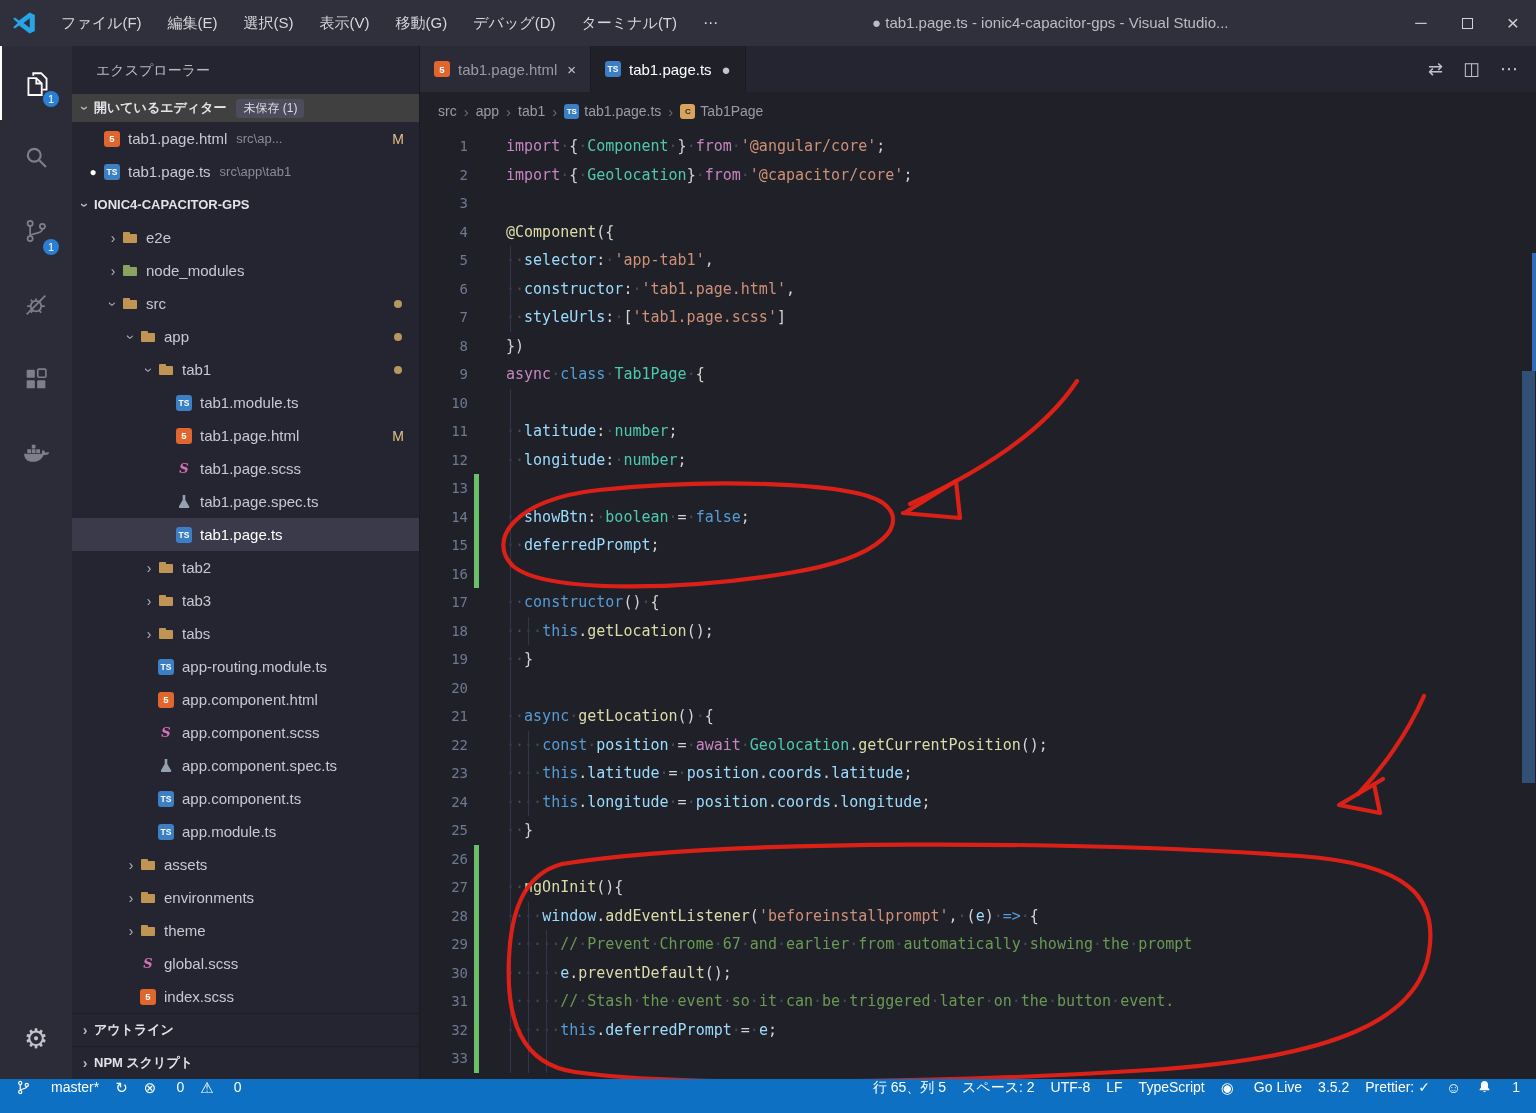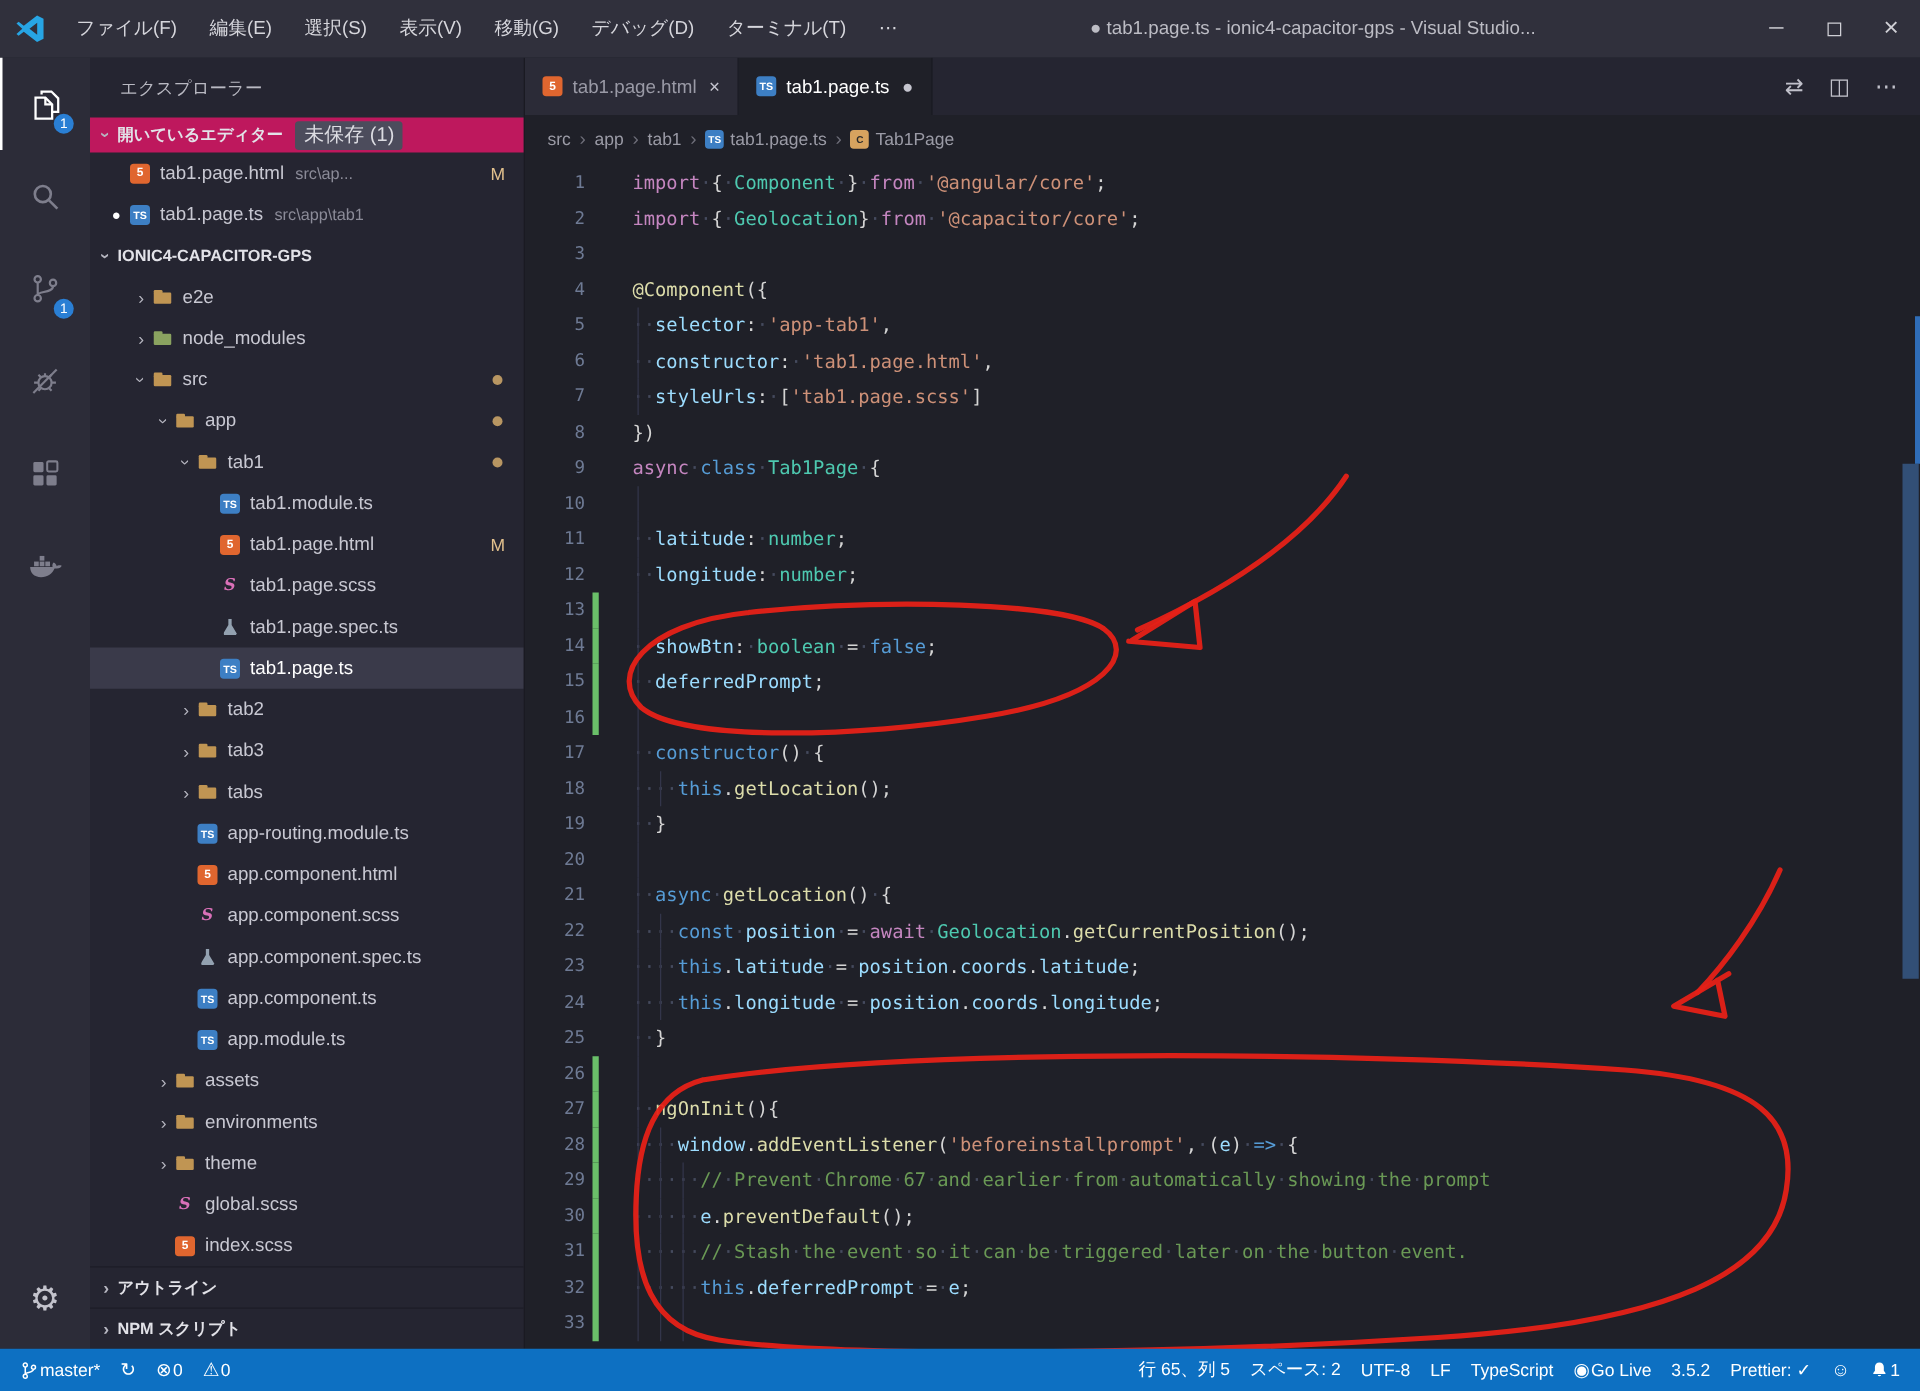--- a/index.html
+++ b/index.html
@@ -29,24 +29,24 @@
   
   #activitybar{width:72px;background:#2c2c38;display:flex;flex-direction:column;align-items:center;z-index:55;flex:none}
   .act{width:72px;height:74px;display:flex;align-items:center;justify-content:center;color:#7e7e8c;position:relative;flex:none}
   .act.active{color:#fff;border-left:2px solid #fff}
   .abadge{position:absolute;bottom:13px;right:13px;background:var(--badge-blue);color:#fff;font-size:11px;line-height:16px;min-width:16px;text-align:center;border-radius:9px;padding:0 2px}
   .act-gear{margin-top:auto;margin-bottom:10px;font-size:27px;color:#c3c3cc;height:60px}
 
   
   #sidebar{width:348px;background:#252531;display:flex;flex-direction:column;border-right:1px solid #1a1a22;z-index:10;flex:none;overflow:hidden}
   .sb-title{height:48px;line-height:48px;padding-left:24px;color:#b9b9c2;font-size:14px;flex:none}
-  .sec-h{height:28px;display:flex;align-items:center;font-weight:bold;font-size:13px;color:#e2e2e8;background:#be185d;padding-left:4px;flex:none}
+  .sec-h{height:28px;display:flex;align-items:center;font-weight:bold;font-size:13px;color:#e2e2e8;background:#404040;padding-left:4px;flex:none}
   .sec-h.proj,.sec-h.plain{height:33px;background:transparent;font-size:13px}
   .sec-h.plain{border-top:1px solid #1d1d27}
-  .oe-badge{margin-left:10px;background:#4c4c5c;border-radius:3px;padding:1px 7px;font-size:16px;font-weight:normal;color:#dcdce2}
+  .oe-badge{margin-left:10px;background:#4c4c5c;border-radius:3px;padding:1px 7px;font-size:12px;font-weight:normal;color:#dcdce2}
   .chev{width:18px;text-align:center;display:inline-block;color:#b6b6c0;font-size:14px;flex:none}
   .chev.open{transform:rotate(90deg)}
   .oerow,.trow{height:33px;display:flex;align-items:center;color:#c8c8d2;font-size:15px;white-space:nowrap;flex:none}
   .oerow{padding-left:10px}
   .oeslot{width:22px;text-align:center;color:#fff;font-size:12px;flex:none}
   .trow.sel{background:#3a3a4a;color:#fff}
   .lab{overflow:hidden;text-overflow:ellipsis}
   .det{color:#8b8b98;font-size:13px;margin-left:9px;overflow:hidden;flex-shrink:1}
   .mk{margin-left:auto;margin-right:15px;color:var(--modified-gold);font-size:14px;flex:none}
   .dotm{margin-left:auto;margin-right:17px;width:8px;height:8px;border-radius:50%;background:#b89662;flex:none}
@@ -91,21 +91,21 @@
   .tk.v{color:var(--syn-var)} .tk.fn{color:var(--syn-fn)} .tk.str{color:var(--syn-str)}
   .tk.com{color:var(--syn-com)} .tk.pl{color:var(--syn-plain)} .tk.deco{color:var(--syn-deco)}
 
   .ovr{position:absolute;right:0;top:123px;height:118px;width:4px;background:#2f6db8}
   .thumb{position:absolute;right:1px;top:241px;height:412px;width:13px;background:rgba(70,125,195,.5)}
 
   
   #statusbar{height:34px;background:var(--accent-blue);display:flex;align-items:center;color:#fff;font-size:14px;position:relative;z-index:60;padding:0 8px}
   #sb-left,#sb-right{display:flex;align-items:center;height:100%}
   #sb-right{margin-left:auto}
-  .sbi{display:flex;align-items:center;gap:1px;padding:0 8px;height:100%;white-space:nowrap}
+  .sbi{display:flex;align-items:flex-start;gap:20px;padding:0 8px;height:100%;white-space:nowrap}
   .sic{display:inline-flex;align-items:center;font-size:15px}
 
   
   #ann{position:absolute;left:0;top:0;z-index:40;pointer-events:none}
   .ann{fill:none;stroke:var(--annotation-red);stroke-width:4.2;stroke-linecap:round;stroke-linejoin:round;opacity:.95}
 </style>
 </head>
 <body>
 
 <div id="titlebar">

